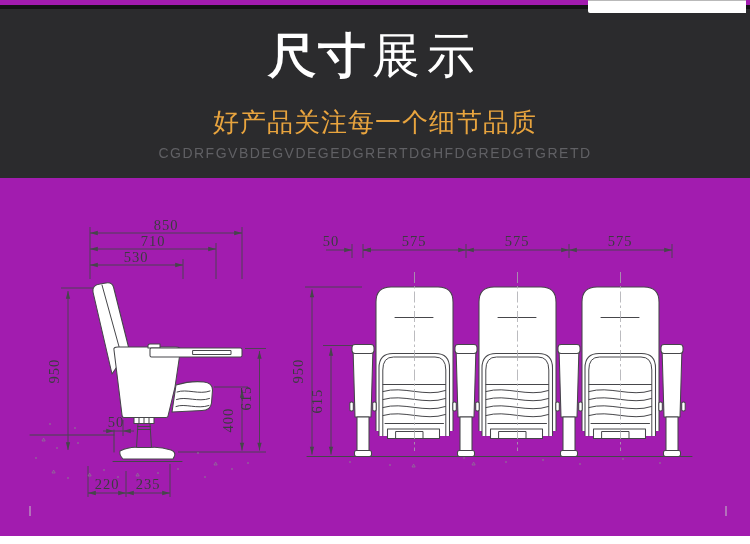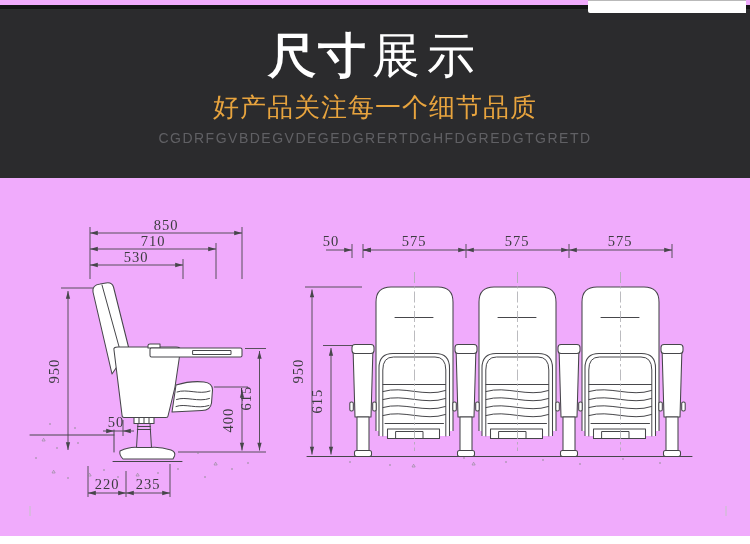--- a/index.html
+++ b/index.html
@@ -1,26 +1,26 @@
 <!DOCTYPE html>
 <html><head>
 <meta charset="utf-8">
 <style>
   html,body{margin:0;padding:0;background:#ffffff;}
-  #stage{position:relative;width:750px;height:536px;background:#f0abfc;overflow:hidden;
+  #stage{position:relative;width:750px;height:536px;background:#a21caf;overflow:hidden;
          font-family:"Liberation Sans",sans-serif;}
   
   #banner{position:absolute;left:0;top:5px;width:750px;height:173px;
           background:#2b2b2d;border-top:4px solid #141416;box-sizing:border-box;
           text-align:center;}
   #banner .title{margin-top:21px;color:#ffffff;font-size:48px;line-height:52px;
                  letter-spacing:2px;white-space:nowrap;}
   #banner .title .bold{font-weight:900;}
   #banner .title .light{font-weight:300;letter-spacing:7px;margin-left:4px;}
-  #banner .subtitle{margin-top:11px;color:#e8a43e;font-size:26px;line-height:28px;
+  #banner .subtitle{margin-top:26px;color:#e8a43e;font-size:26px;line-height:28px;
                     letter-spacing:1px;font-weight:400;white-space:nowrap;}
   #banner .tagline{margin-top:9px;color:#606064;font-size:14px;letter-spacing:1.5px;
                    font-family:"Liberation Sans",sans-serif;}
   
   #notch{position:absolute;top:0;left:588px;width:158px;height:12px;background:#ffffff;
          border-top:1px solid #b9b9b9;border-radius:0 0 0 2px;}
   
   svg#cad{position:absolute;left:0;top:0;width:750px;height:544px;}
   .ln{stroke:#46464a;stroke-width:1;fill:none;stroke-linecap:round;stroke-linejoin:round;}
   .shape{stroke:#46464a;stroke-width:1.05;fill:#ffffff;stroke-linejoin:round;}

